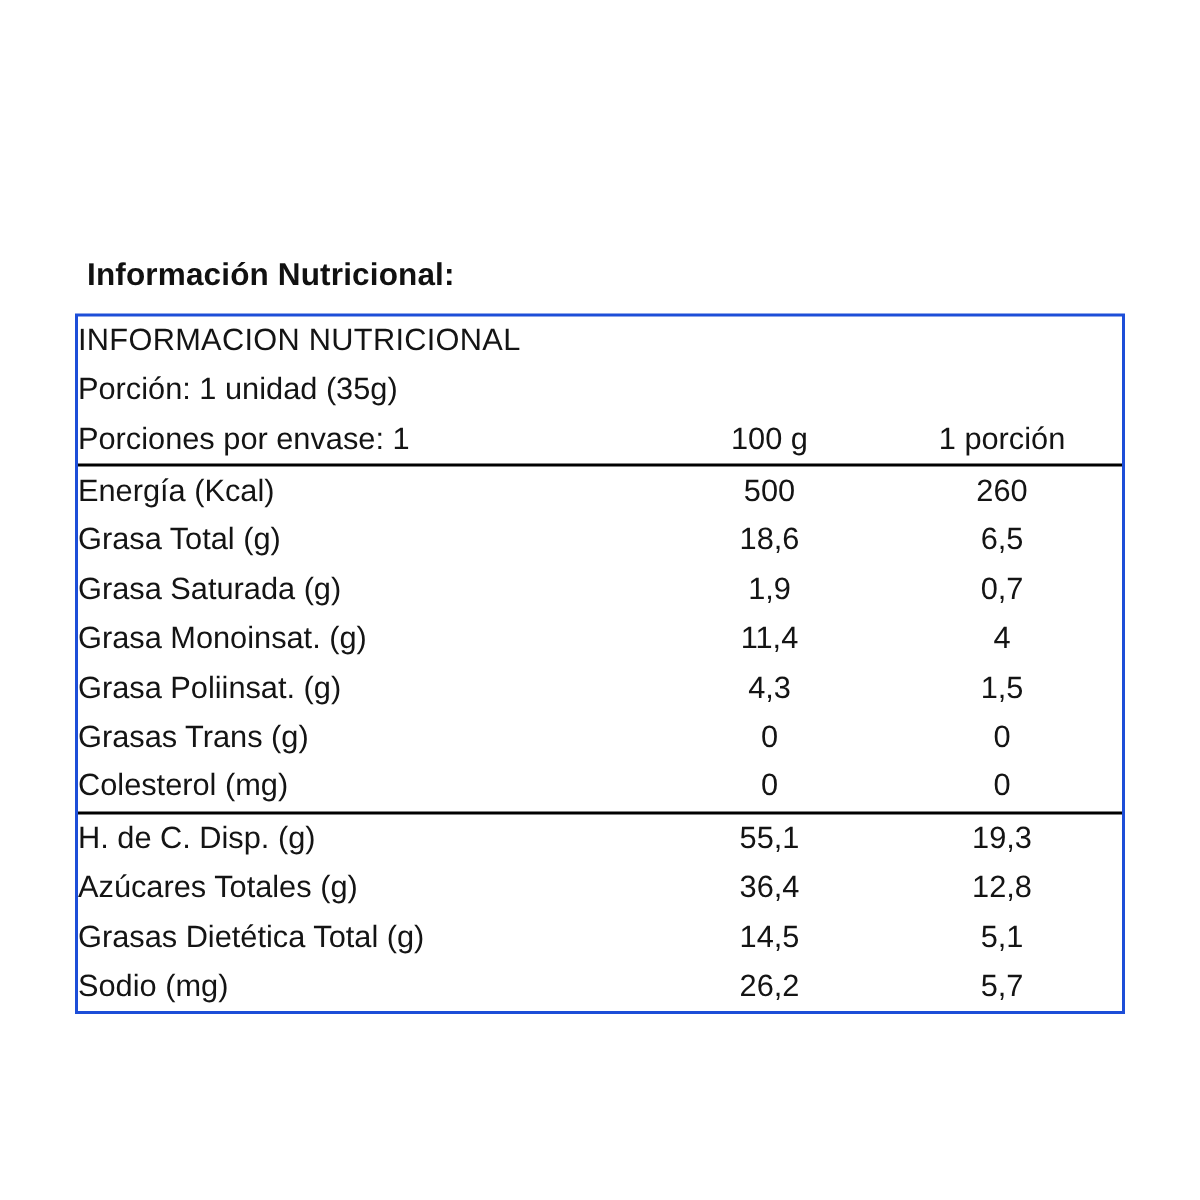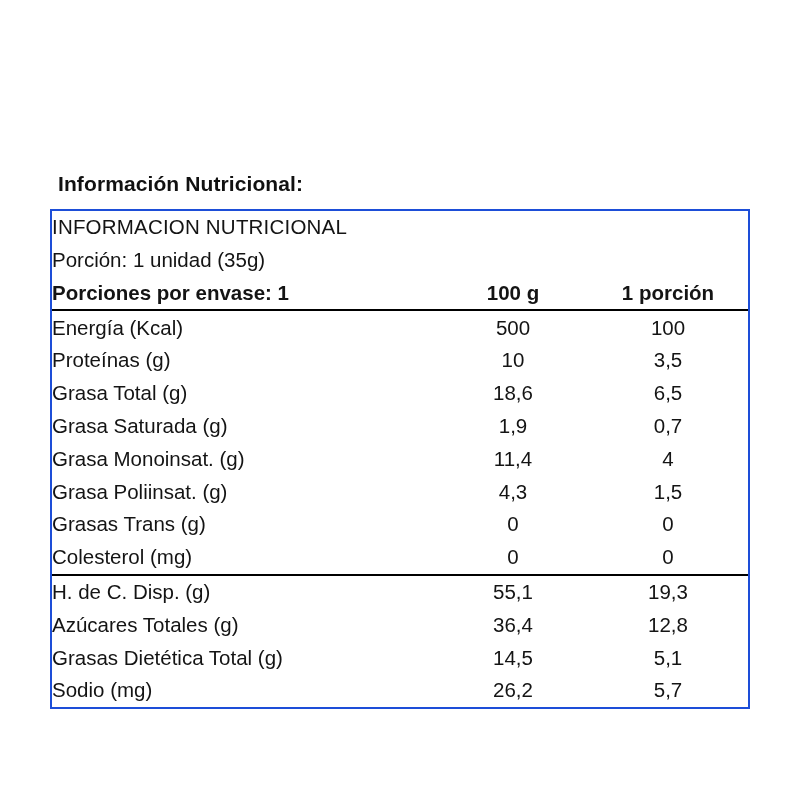--- a/index.html
+++ b/index.html
@@ -72,21 +72,20 @@
   .indent2 { padding-left: 100px; }
   .indent3 { padding-left: 120px; }
   .indent4 { padding-left: 146px; }
   .indent5 { padding-left: 158px; }
   .indent-sub { padding-left: 104px; }
   tr.thick-top > td {
     border-top: 2.5px solid #000000;
   }
   .headrow td {
     padding-bottom: 4px;
-    font-weight: bold;
   }
   .lastrow td {
     padding-bottom: 7px;
   }
 </style>
 </head>
 <body>
 
 <div class="page">
 
@@ -107,26 +106,21 @@
         </tr>
         <tr class="headrow">
           <td class="lbl">Porciones por envase: 1</td>
           <td class="col100">100 g</td>
           <td class="colport">1 porción</td>
         </tr>
 
         <tr class="thick-top">
           <td class="lbl">Energía (Kcal)</td>
           <td class="col100">500</td>
-          <td class="colport">100</td>
-        </tr>
-        <tr>
-          <td class="lbl">Proteínas (g)</td>
-          <td class="col100">10</td>
-          <td class="colport">3,5</td>
+          <td class="colport">260</td>
         </tr>
         <tr>
           <td class="lbl">Grasa Total (g)</td>
           <td class="col100">18,6</td>
           <td class="colport">6,5</td>
         </tr>
         <tr>
           <td class="lbl indent2">Grasa Saturada (g)</td>
           <td class="col100">1,9</td>
           <td class="colport">0,7</td>

